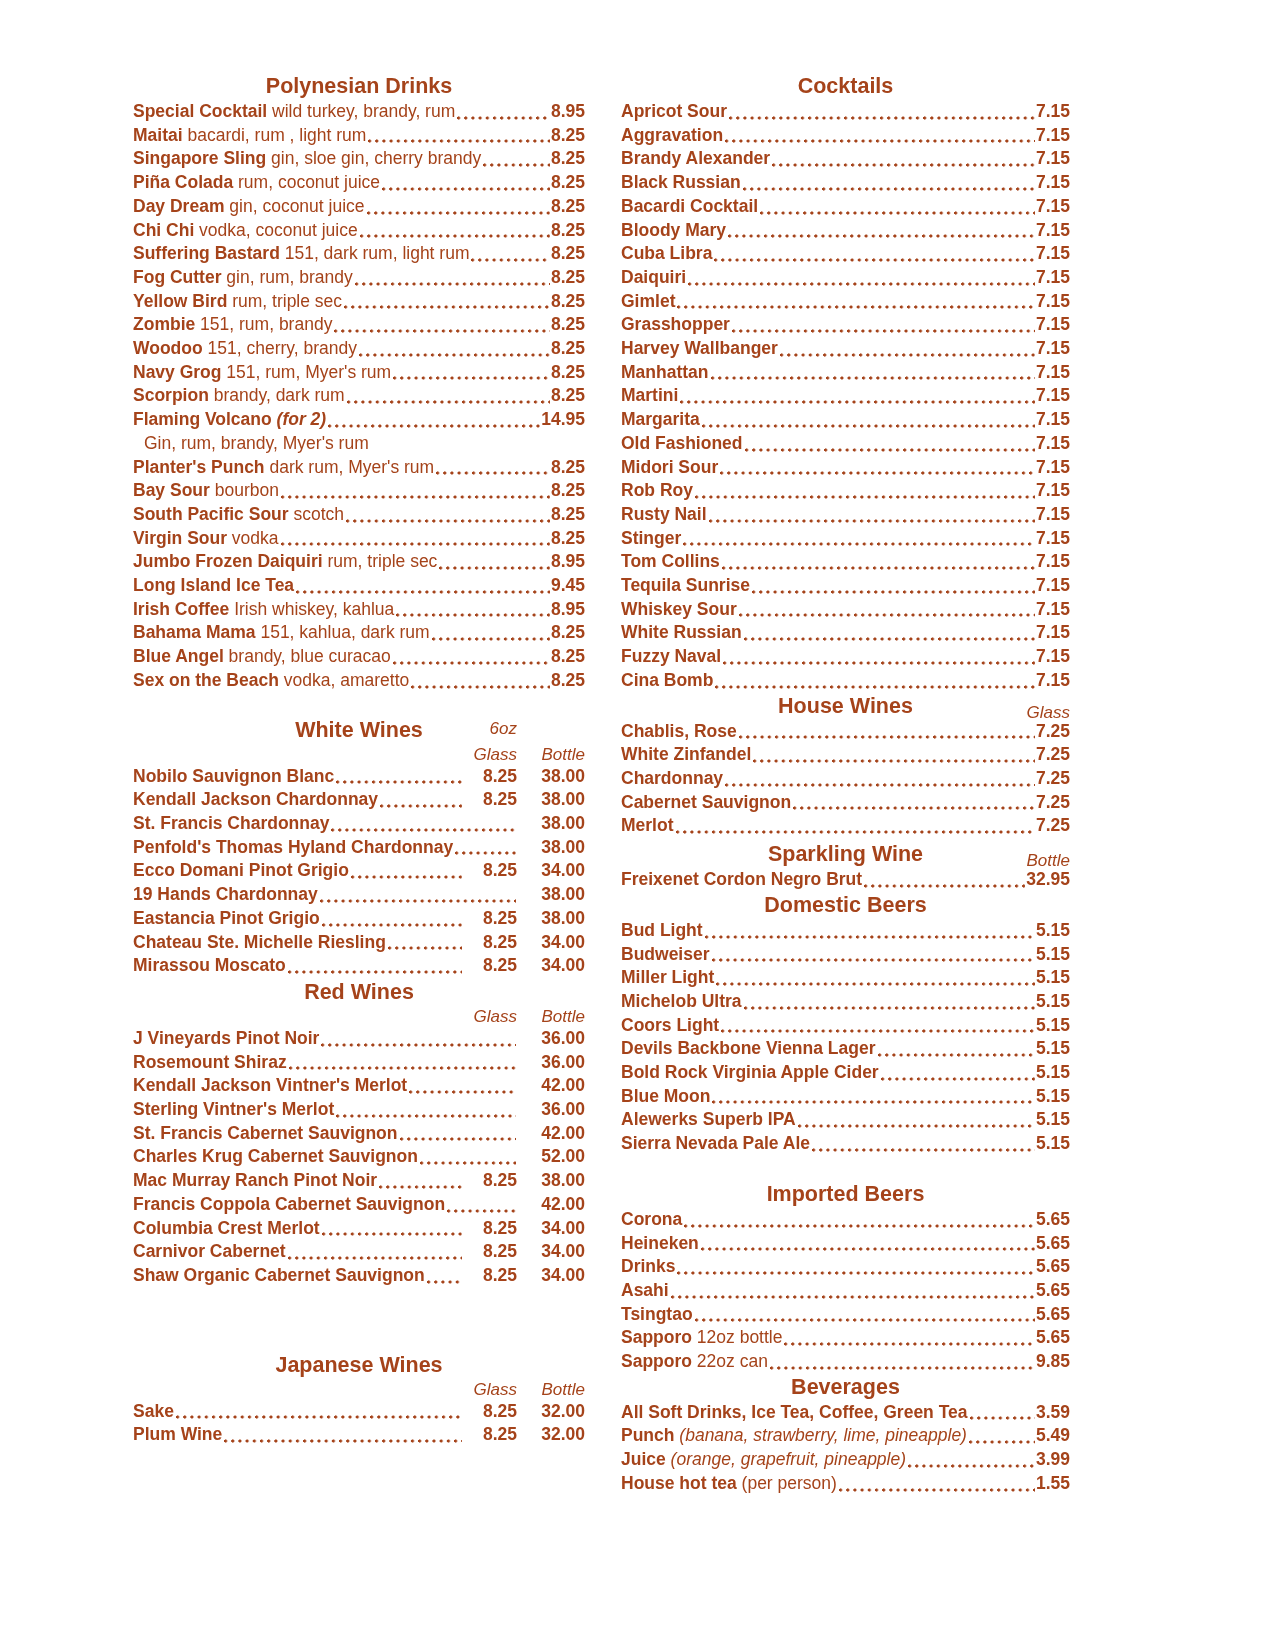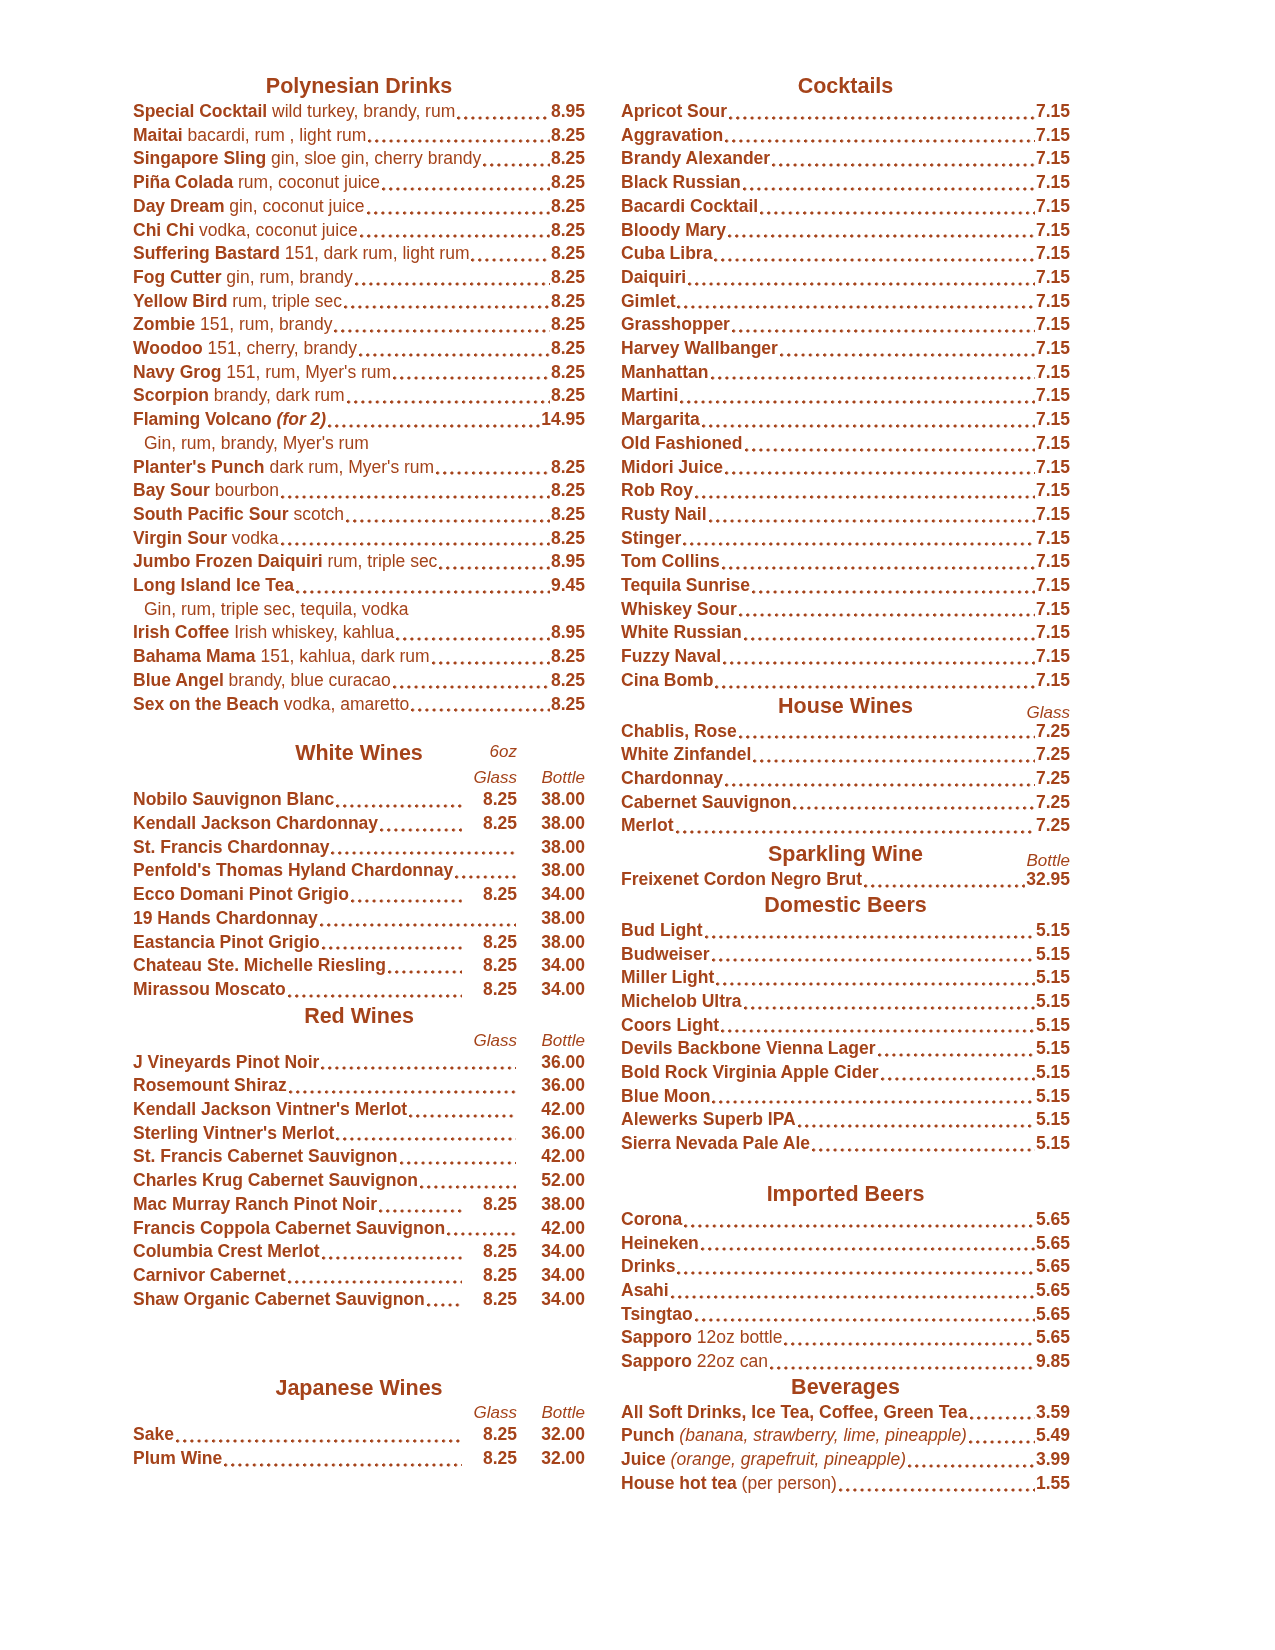--- a/index.html
+++ b/index.html
@@ -163,21 +163,20 @@
         <div class="row">
           <span class="name"><b>Jumbo Frozen Daiquiri</b><span class="desc"> rum, triple sec</span></span>
           <span class="dots"></span>
           <span class="price">8.95</span>
         </div>
         <div class="row">
           <span class="name"><b>Long Island Ice Tea</b></span>
           <span class="dots"></span>
           <span class="price">9.45</span>
         </div>
-        <div class="row sub">Gin, rum, triple sec, tequila, vodka</div>
         <div class="row">
           <span class="name"><b>Irish Coffee</b><span class="desc"> Irish whiskey, kahlua</span></span>
           <span class="dots"></span>
           <span class="price">8.95</span>
         </div>
         <div class="row">
           <span class="name"><b>Bahama Mama</b><span class="desc"> 151, kahlua, dark rum</span></span>
           <span class="dots"></span>
           <span class="price">8.25</span>
         </div>
@@ -411,21 +410,21 @@
           <span class="name"><b>Margarita</b></span>
           <span class="dots"></span>
           <span class="price">7.15</span>
         </div>
         <div class="row">
           <span class="name"><b>Old Fashioned</b></span>
           <span class="dots"></span>
           <span class="price">7.15</span>
         </div>
         <div class="row">
-          <span class="name"><b>Midori Juice</b></span>
+          <span class="name"><b>Midori Sour</b></span>
           <span class="dots"></span>
           <span class="price">7.15</span>
         </div>
         <div class="row">
           <span class="name"><b>Rob Roy</b></span>
           <span class="dots"></span>
           <span class="price">7.15</span>
         </div>
         <div class="row">
           <span class="name"><b>Rusty Nail</b></span>

